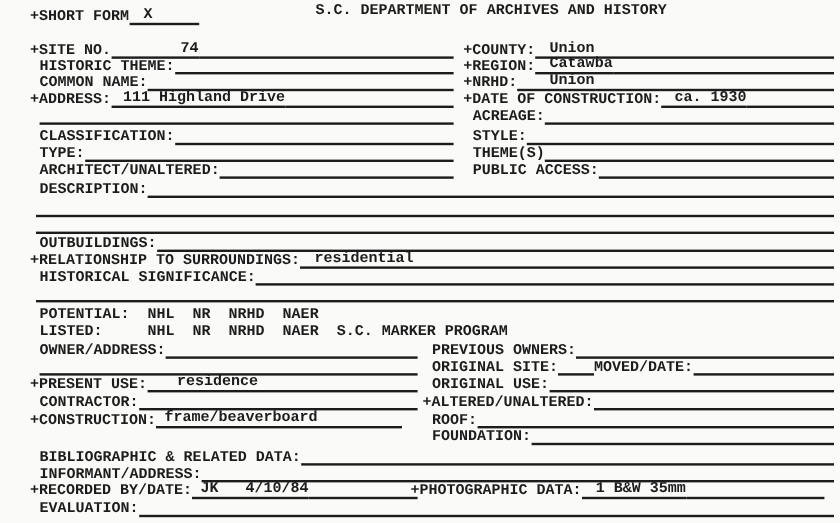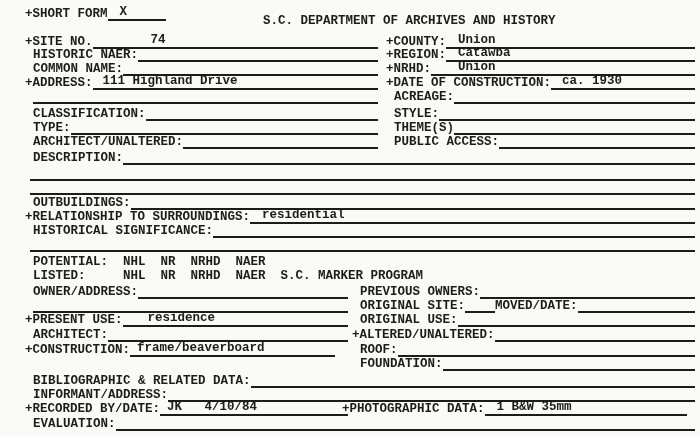--- a/index.html
+++ b/index.html
@@ -9,21 +9,21 @@
     font-family:"Liberation Mono","DejaVu Sans Mono",monospace;
     font-weight:700;font-size:12.5px;color:var(--ink);
     overflow:hidden;
   }
   .cell{position:absolute;height:13px;display:flex;align-items:flex-end;white-space:pre;line-height:13px;}
   .lb{display:block;}
   .lbw{display:block;width:90px;}
   .gr{flex:1 1 auto;height:13px;border-bottom:2px solid var(--ink);}
   .sg{height:13px;border-bottom:2px solid var(--ink);}
   .vl{height:13px;border-bottom:2px solid var(--ink);}
-  .title{letter-spacing:0;margin-top:12px;}
+  .title{letter-spacing:0;}
 </style>
 </head>
 <body>
 
 <div id="page">
 
   <div class="cell title" style="top:3px;left:263px">
     <span class="lb">S.C. DEPARTMENT OF ARCHIVES AND HISTORY</span>
   </div>
 
@@ -37,21 +37,21 @@
     <span class="vl" style="padding-left:58px">74</span>
     <span class="gr"></span>
   </div>
   <div class="cell" style="top:36px;left:386px;width:309px">
     <span class="lb">+COUNTY:</span>
     <span class="vl" style="padding-left:12px">Union</span>
     <span class="gr"></span>
   </div>
 
   <div class="cell" style="top:49px;left:33px;width:345px">
-    <span class="lb">HISTORIC NAER:</span>
+    <span class="lb">HISTORIC THEME:</span>
     <span class="gr"></span>
   </div>
   <div class="cell" style="top:49px;left:386px;width:309px">
     <span class="lb">+REGION:</span>
     <span class="vl" style="padding-left:12px">Catawba</span>
     <span class="gr"></span>
   </div>
 
   <div class="cell" style="top:63px;left:33px;width:345px">
     <span class="lb">COMMON NAME:</span>
@@ -172,21 +172,21 @@
     <span class="lb">+PRESENT USE:</span>
     <span class="vl" style="padding-left:25px">residence</span>
     <span class="gr"></span>
   </div>
   <div class="cell" style="top:314px;left:360px;width:335px">
     <span class="lb">ORIGINAL USE:</span>
     <span class="gr"></span>
   </div>
 
   <div class="cell" style="top:329px;left:33px;width:315px">
-    <span class="lb">ARCHITECT:</span>
+    <span class="lb">CONTRACTOR:</span>
     <span class="gr"></span>
   </div>
   <div class="cell" style="top:329px;left:352px;width:343px">
     <span class="lb">+ALTERED/UNALTERED:</span>
     <span class="gr"></span>
   </div>
 
   <div class="cell" style="top:344px;left:25px;width:310px">
     <span class="lb">+CONSTRUCTION:</span>
     <span class="vl" style="padding-left:7px">frame/beaverboard</span>

